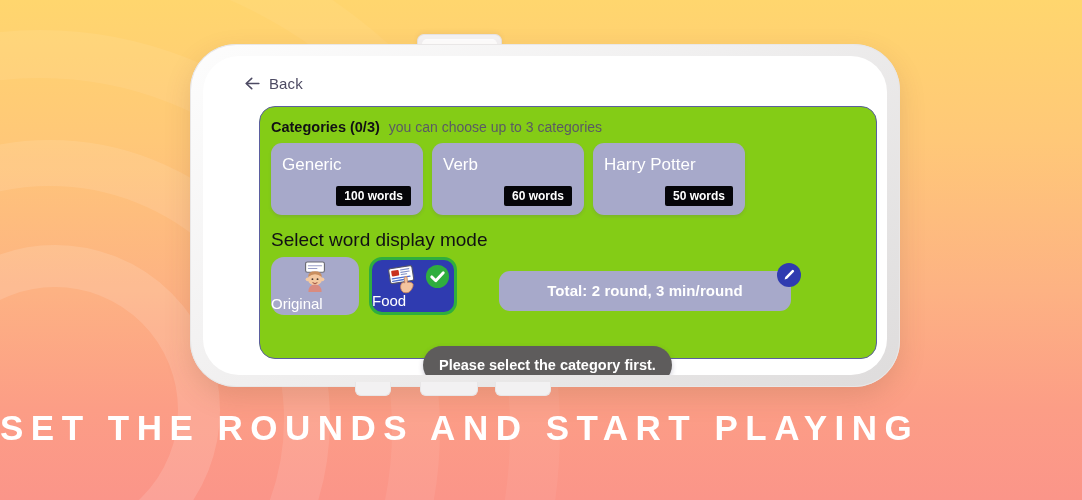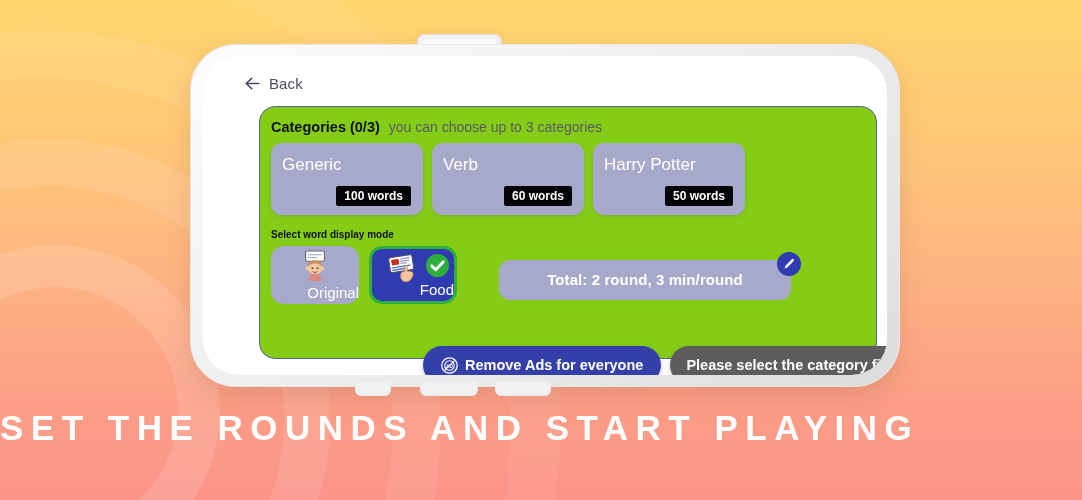--- a/index.html
+++ b/index.html
@@ -85,28 +85,28 @@
   .cat-name {
     position: absolute; left: 11px; top: 12px; font-size: 17px;
     color: #ffffff; font-weight: 500; white-space: nowrap;
   }
   .cat-badge {
     position: absolute; right: 12px; bottom: 9px; background: #050509;
     color: #ffffff; font-size: 12px; font-weight: bold;
     padding: 3px 8px; border-radius: 2px; white-space: nowrap;
   }
 
-  .mode-label { font-size: 10px; font-weight: bold; color: #111014;
+  .mode-label { font-size: 19px; font-weight: normal; color: #111014;
                 padding: 14px 0 0 11px; }
 
   .mode-area { display: flex; align-items: flex-start; padding: 6px 0 0 11px; gap: 10px; }
   .mode-card {
     position: relative; width: 88px; height: 58px; border-radius: 13px;
     background: #a7a9ca; display: flex; flex-direction: column;
-    align-items: flex-end; justify-content: flex-end; padding-bottom: 3px;
+    align-items: flex-start; justify-content: flex-end; padding-bottom: 3px;
   }
   .mode-card.selected { background: #2f3bb0; border: 3.5px solid #2fae3e; }
   .mode-icon { position: absolute; top: 4px; left: 50%; transform: translateX(-50%);
                width: 38px; height: 32px; }
   .mode-card.selected .mode-icon { left: 38%; }
   .mode-name { font-size: 15px; color: #ffffff; font-weight: 500; position: relative; z-index: 2; }
   .check-badge { position: absolute; right: 4px; top: 4px; width: 25px; height: 25px; }
 
   .total-bar {
     position: relative; margin-left: 32px; width: 292px; height: 40px;
@@ -236,29 +236,20 @@
             <svg viewBox="0 0 24 24" width="13" height="13">
               <path d="M3 21 l1.2 -4.6 L16.4 4.2 a2.4 2.4 0 0 1 3.4 3.4 L7.6 19.8 Z" fill="#ffffff"></path>
             </svg>
           </div>
         </div>
 
       </div>
     </div>
 
     <div class="btn-row">
-      <div class="btn ads">
-        <svg class="ads-icon" viewBox="0 0 22 22">
-          <circle cx="11" cy="11" r="10" fill="none" stroke="#ffffff" stroke-width="1.6"></circle>
-          <circle cx="11" cy="11" r="6.2" fill="none" stroke="#ffffff" stroke-width="1.4"></circle>
-          <text x="11" y="13.6" font-size="6.2" fill="#ffffff" text-anchor="middle" font-family="Liberation Sans, sans-serif" font-weight="bold">AD</text>
-          <path d="M5.3 16.7 L16.7 5.3" stroke="#ffffff" stroke-width="1.5" stroke-linecap="round"></path>
-        </svg>
-        <span>Remove Ads for everyone</span>
-      </div>
       <div class="btn notice">
         <span>Please select the category first.</span>
       </div>
     </div>
 
   </div>
 
   <div class="bottom-tabs">
     <div class="btab b1"></div>
     <div class="btab b2"></div>

